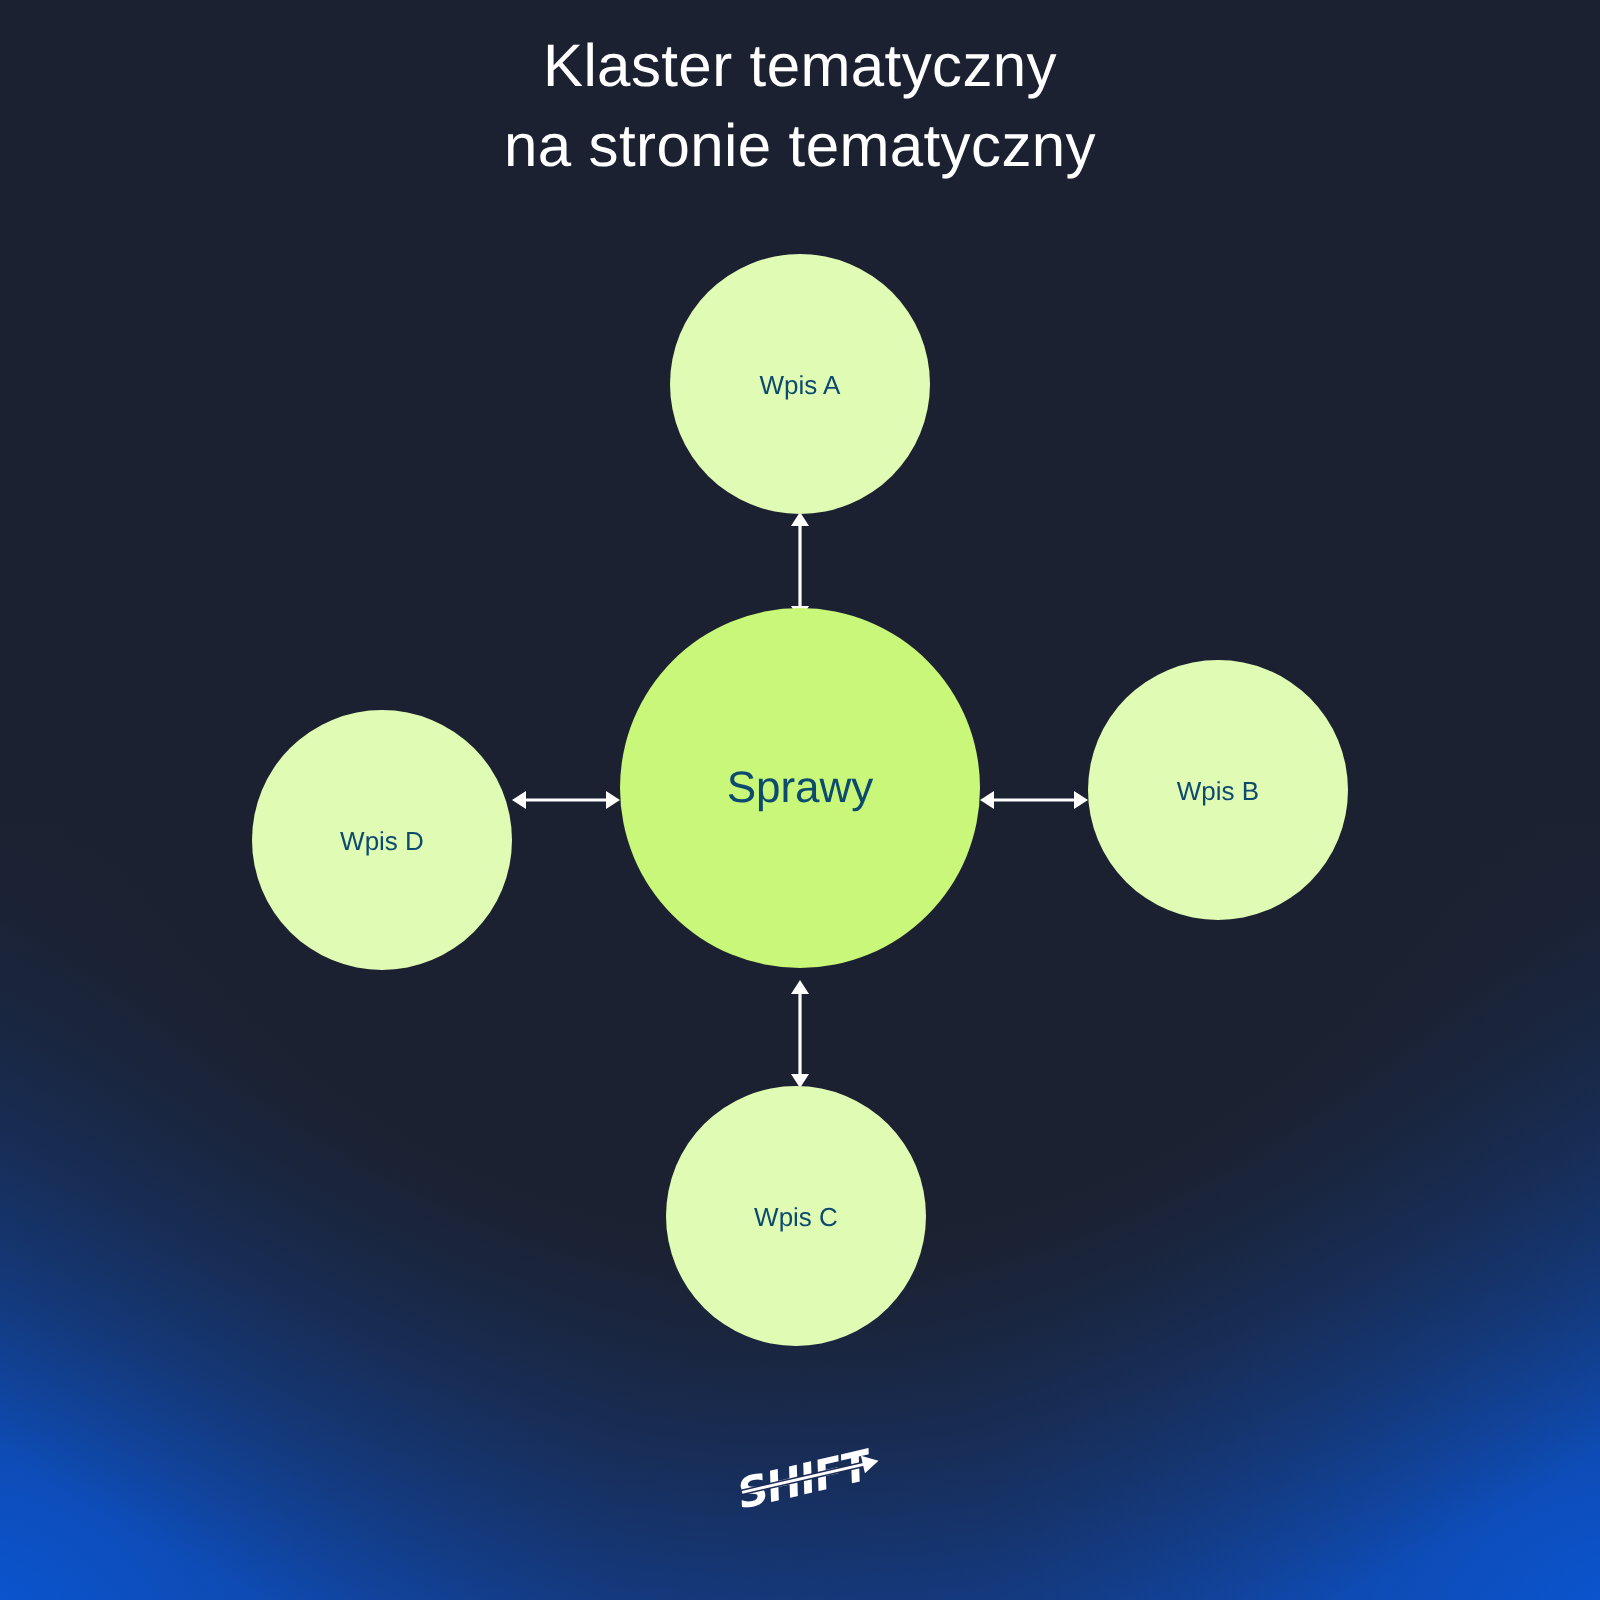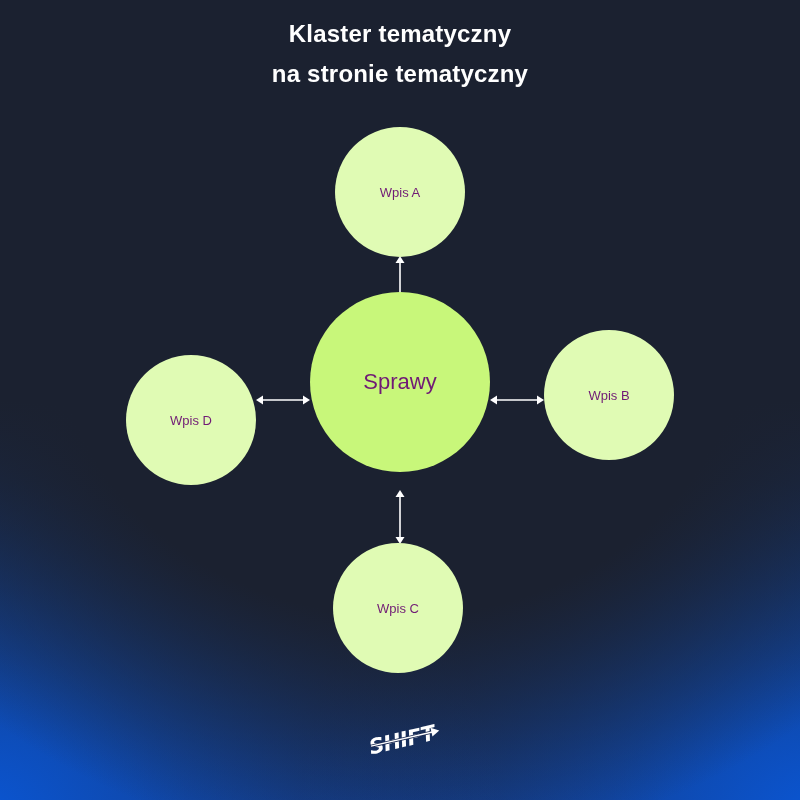--- a/index.html
+++ b/index.html
@@ -23,49 +23,49 @@
         radial-gradient(ellipse 520px 420px at 820px 820px, #0a56d4 0%, rgba(10,86,212,0.55) 40%, rgba(10,86,212,0) 100%),
         linear-gradient(180deg, #1b2130 0%, #1b2130 60%, #17336d 100%);
     }
     .title {
       position: absolute;
       left: 0;
       right: 0;
       top: 14px;
       text-align: center;
       color: #ffffff;
-      font-size: 24px;
+      font-size: 30px;
       line-height: 40px;
-      font-weight: 700;
+      font-weight: 400;
       letter-spacing: 0.2px;
     }
     .title span { display: block; }
 
     .node {
       position: absolute;
       border-radius: 50%;
       display: flex;
       align-items: center;
       justify-content: center;
       text-align: center;
-      color: #701a75;
+      color: #0c4a6e;
       box-sizing: border-box;
     }
     .node.leaf {
       width: 130px;
       height: 130px;
       background: #e0fbb4;
       font-size: 13px;
       font-weight: 500;
     }
     .node.hub {
       width: 180px;
       height: 180px;
       left: 310px;
-      top: 292px;
+      top: 304px;
       background: #c8f77a;
       font-size: 22px;
       line-height: 26px;
       font-weight: 400;
     }
     .node.hub .label span { display: block; }
 
     #node-a { left: 335px; top: 127px; }
     #node-b { left: 544px; top: 330px; }
     #node-c { left: 333px; top: 543px; }

